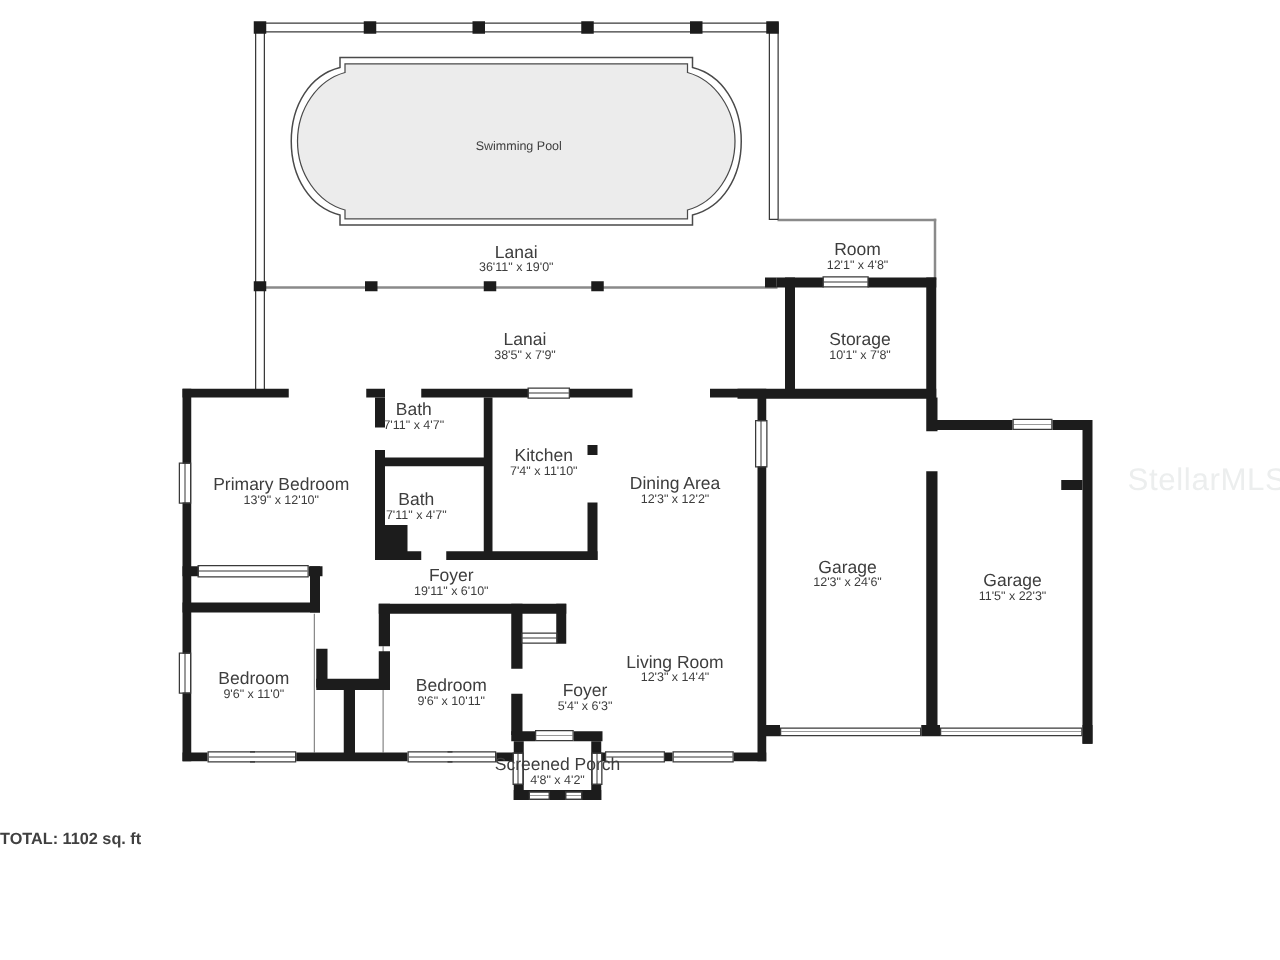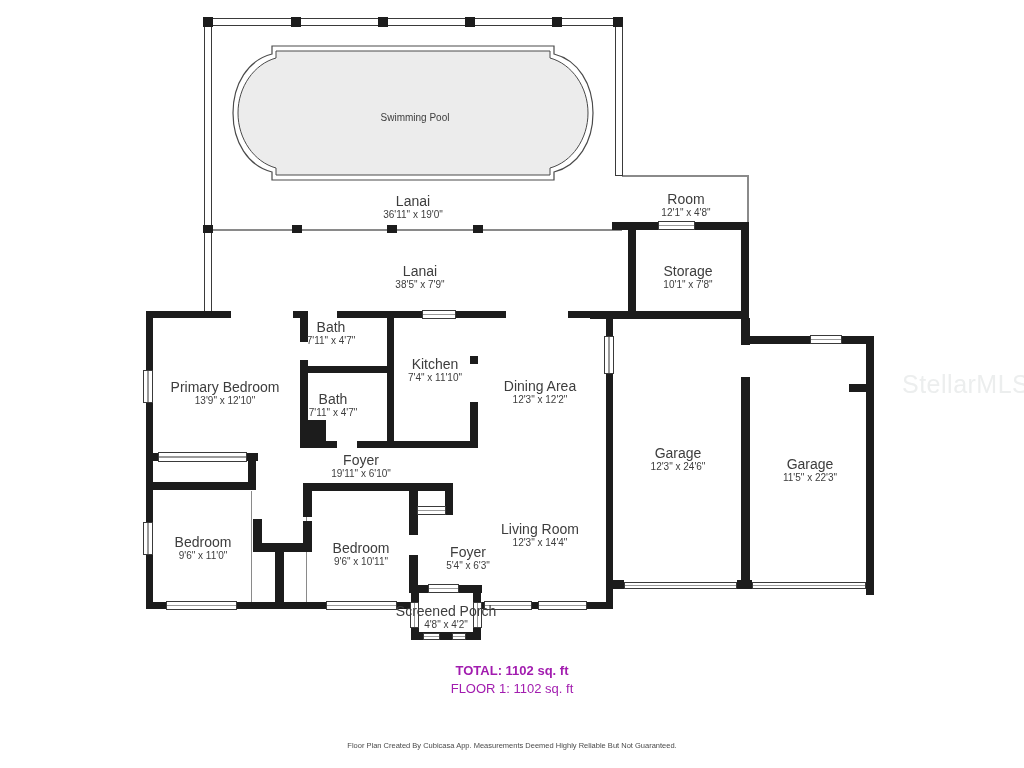--- a/index.html
+++ b/index.html
@@ -8,21 +8,21 @@
   .w{position:absolute;background:#1c1c1c;z-index:1;}
   .tl{position:absolute;background:#8a8a8a;z-index:0;}
   .rail{position:absolute;background:#fff;border:1px solid #3a3a3a;box-sizing:border-box;z-index:1;}
   .post{position:absolute;background:#1c1c1c;z-index:2;}
   .wh{position:absolute;background:linear-gradient(to bottom,#fff 42%,#9a9a9a 42%,#9a9a9a 58%,#fff 58%);border:1px solid #3a3a3a;box-sizing:border-box;z-index:2;}
   .wv{position:absolute;background:linear-gradient(to right,#fff 42%,#9a9a9a 42%,#9a9a9a 58%,#fff 58%);border:1px solid #3a3a3a;box-sizing:border-box;z-index:2;}
   .rl{position:absolute;transform:translateX(-50%);text-align:center;font-size:10px;line-height:13px;color:#3d3d3d;white-space:nowrap;z-index:4;}
   .rl .nm{font-size:14px;}
   .pool-label{position:absolute;transform:translateX(-50%);font-size:10px;color:#3d3d3d;white-space:nowrap;z-index:4;}
   #watermark{position:absolute;left:902px;top:370px;width:124px;font-size:25px;letter-spacing:.5px;color:#eceeee;z-index:0;font-weight:400;}
-  .sum{position:absolute;left:0;width:1024px;text-align:center;color:#a21caf;font-size:13px;z-index:4;}
+  .sum{position:absolute;left:0;width:1024px;text-align:left;color:#404040;font-size:13px;z-index:4;}
   .sum.bold{font-weight:bold;}
   .disc{position:absolute;left:0;width:1024px;text-align:center;color:#4a4a4a;font-size:7.5px;z-index:4;}
   svg{position:absolute;z-index:1;}
 </style>
 </head>
 <body>
 
 <div id="plan">
 
   <div class="rail" style="left:204px;top:18px;width:419px;height:8px"></div>
@@ -206,17 +206,15 @@
   <div class="rl" style="left:540px;top:523px">
     <div class="nm">Living Room</div>
     <div>12'3" x 14'4"</div>
   </div>
   <div class="rl" style="left:446px;top:605px">
     <div class="nm">Screened Porch</div>
     <div>4'8" x 4'2"</div>
   </div>
 
   <div class="sum bold" style="top:663px">TOTAL: 1102 sq. ft</div>
-  <div class="sum" style="top:681px">FLOOR 1: 1102 sq. ft</div>
-  <div class="disc" style="top:741px">Floor Plan Created By Cubicasa App. Measurements Deemed Highly Reliable But Not Guaranteed.</div>
 
   <div id="watermark">StellarMLS</div>
 </div>
 
 </body></html>

